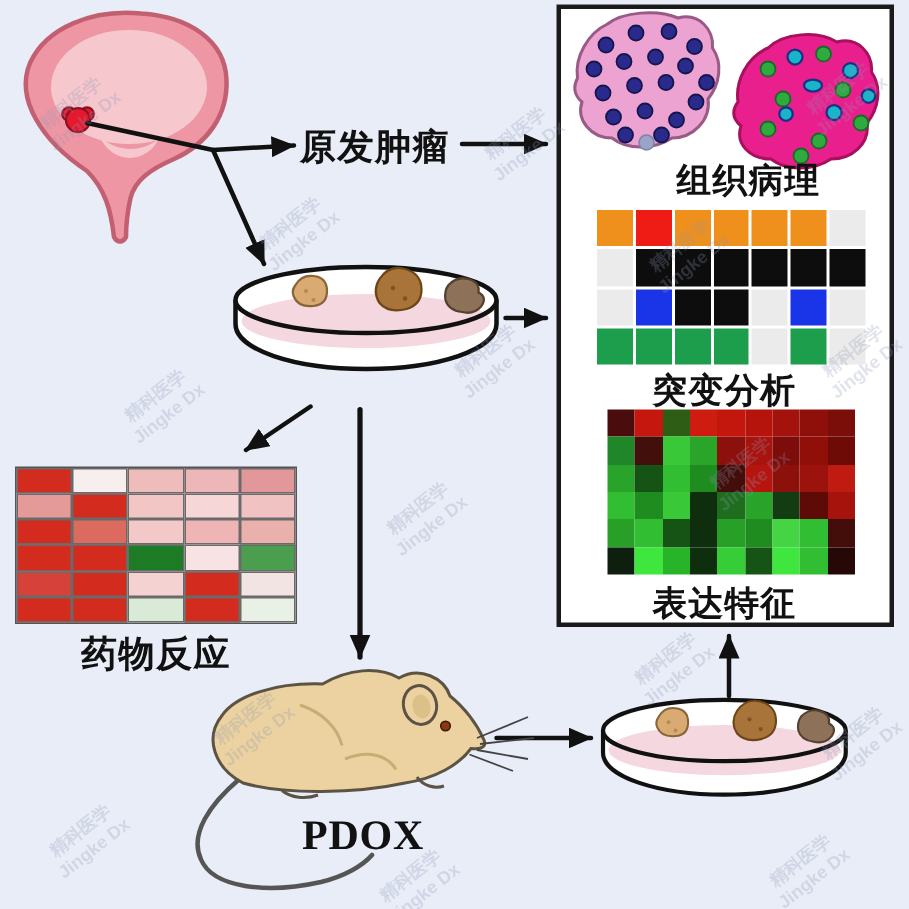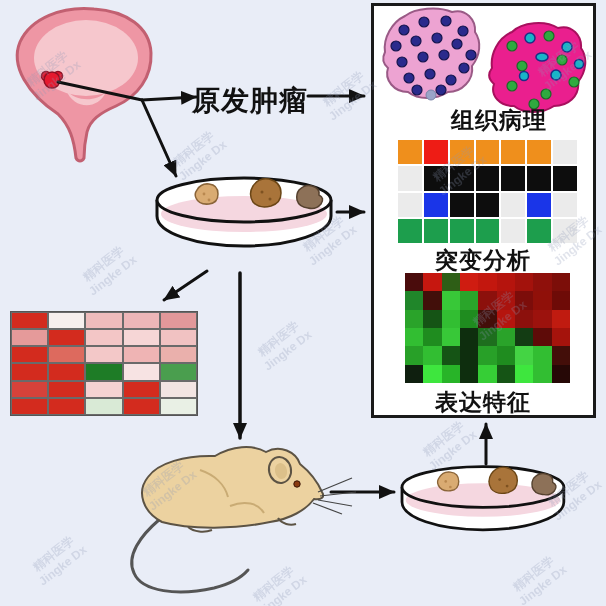--- a/index.html
+++ b/index.html
@@ -18,21 +18,21 @@
   #expression-grid{left:405px; top:273px; width:165px; height:110px; gap:0;}
   #drug-grid{left:10px; top:311px; width:186px; height:103px; gap:0; border:1px solid #555;}
   #drug-grid .cell{border:1px solid #6a6a6a; box-sizing:border-box;}
   .lbl{
     position:absolute; transform:translateX(-50%);
     color:#111; font-weight:bold; white-space:nowrap; letter-spacing:1px;
   }
   .lbl.cn{font-family:"Liberation Sans", sans-serif;}
   .lbl.en{font-family:"Liberation Serif", serif; letter-spacing:0.5px;}
   #lbl-bladder{left:88px; top:162px; font-size:26px;}
-  #lbl-primary{left:250px; top:82px; font-size:28px;}
+  #lbl-primary{left:250px; top:82px; font-size:24px;}
   #lbl-histo{left:499px; top:105px; font-size:23px;}
   #lbl-mut{left:483px; top:245px; font-size:23px;}
   #lbl-expr{left:483px; top:387px; font-size:23px;}
   #lbl-drug{left:104px; top:420px; font-size:24px;}
   #lbl-pdo{left:242px; top:243px; font-size:28px;}
   #lbl-pdox{left:242px; top:542px; font-size:28px;}
   #lbl-pdxo{left:487px; top:542px; font-size:28px;}
   svg.layer{position:absolute; left:0; top:0; pointer-events:none;}
   .wm-layer{position:absolute; left:0; top:0; width:606px; height:606px; pointer-events:none;}
   .wm{
@@ -275,20 +275,22 @@
         <circle cx="579" cy="64" r="4.5"></circle>
           <circle cx="524" cy="76" r="4.5"></circle>
       </g>
     </g>
   </svg>
 
   <div class="lbl cn" id="lbl-primary">原发肿瘤</div>
   <div class="lbl cn" id="lbl-histo">组织病理</div>
   <div class="lbl cn" id="lbl-mut">突变分析</div>
   <div class="lbl cn" id="lbl-expr">表达特征</div>
+  <div class="lbl cn" id="lbl-drug">药物反应</div>
+  <div class="lbl en" id="lbl-pdox">PDOX</div>
 
   <div class="wm-layer">
     <div class="wm" style="left:24px;top:60px">精科医学
 Jingke Dx</div>
     <div class="wm" style="left:170px;top:140px">精科医学
 Jingke Dx</div>
     <div class="wm" style="left:80px;top:255px">精科医学
 Jingke Dx</div>
     <div class="wm" style="left:255px;top:330px">精科医学
 Jingke Dx</div>

